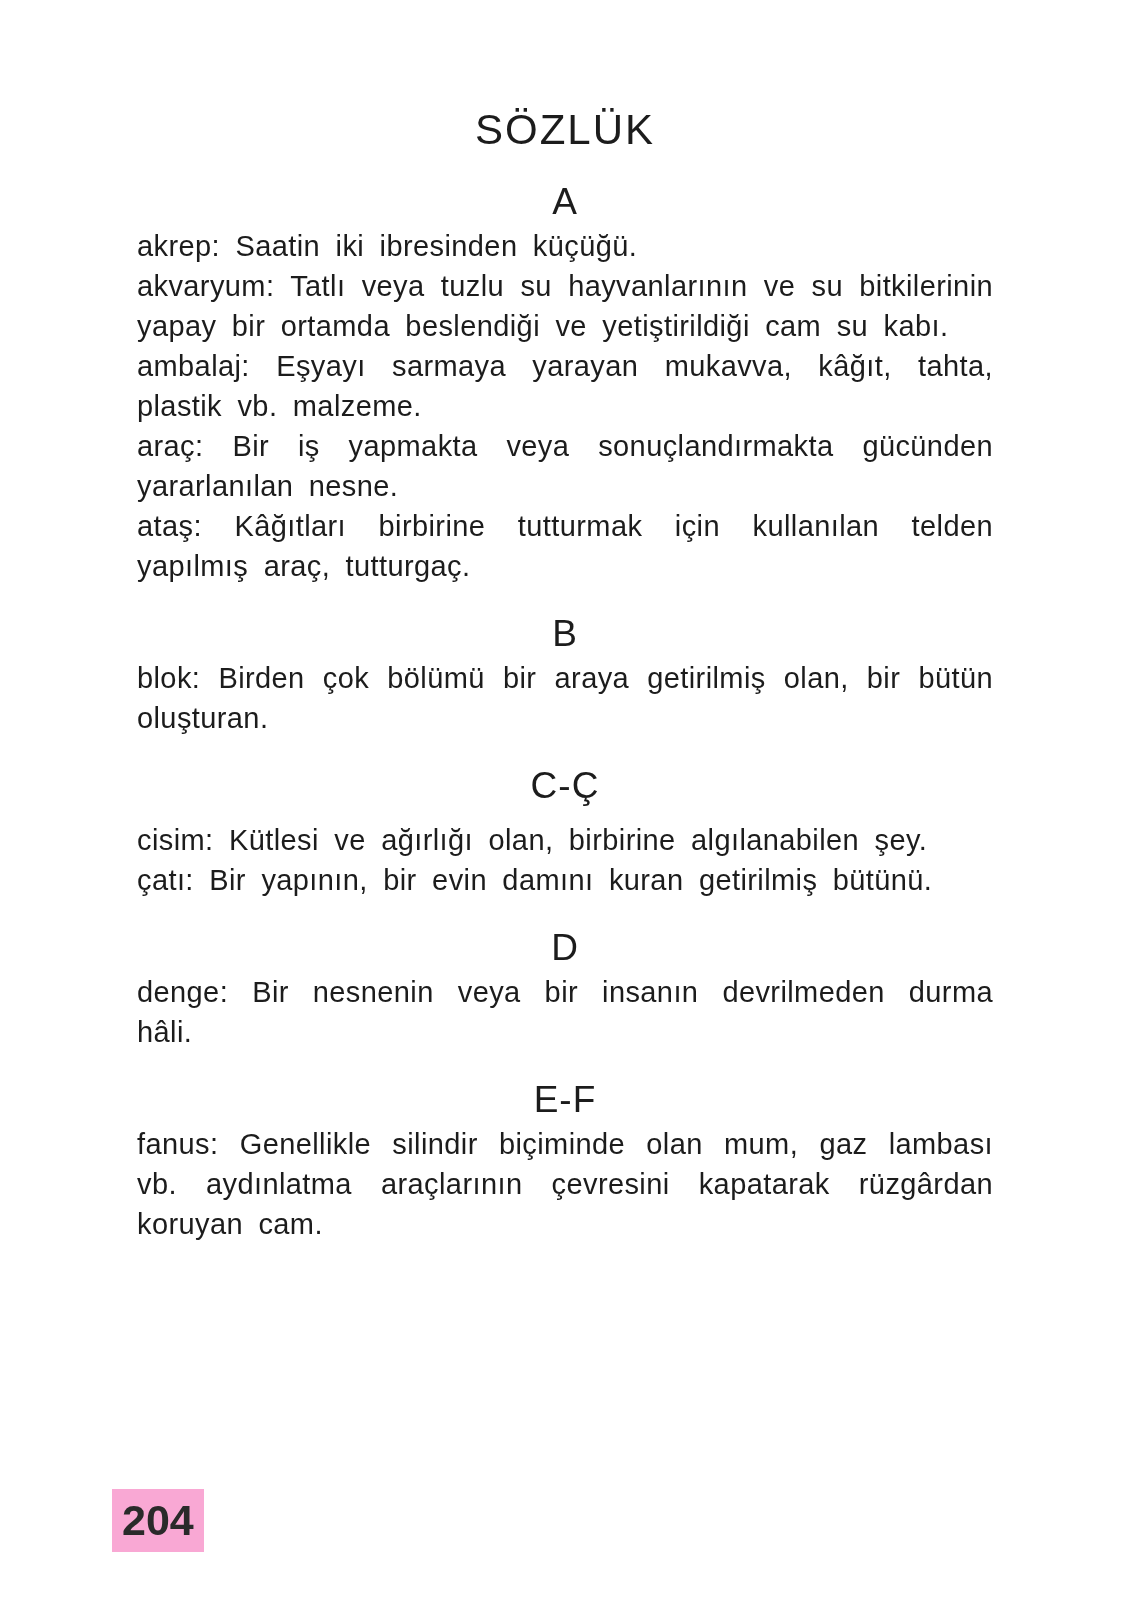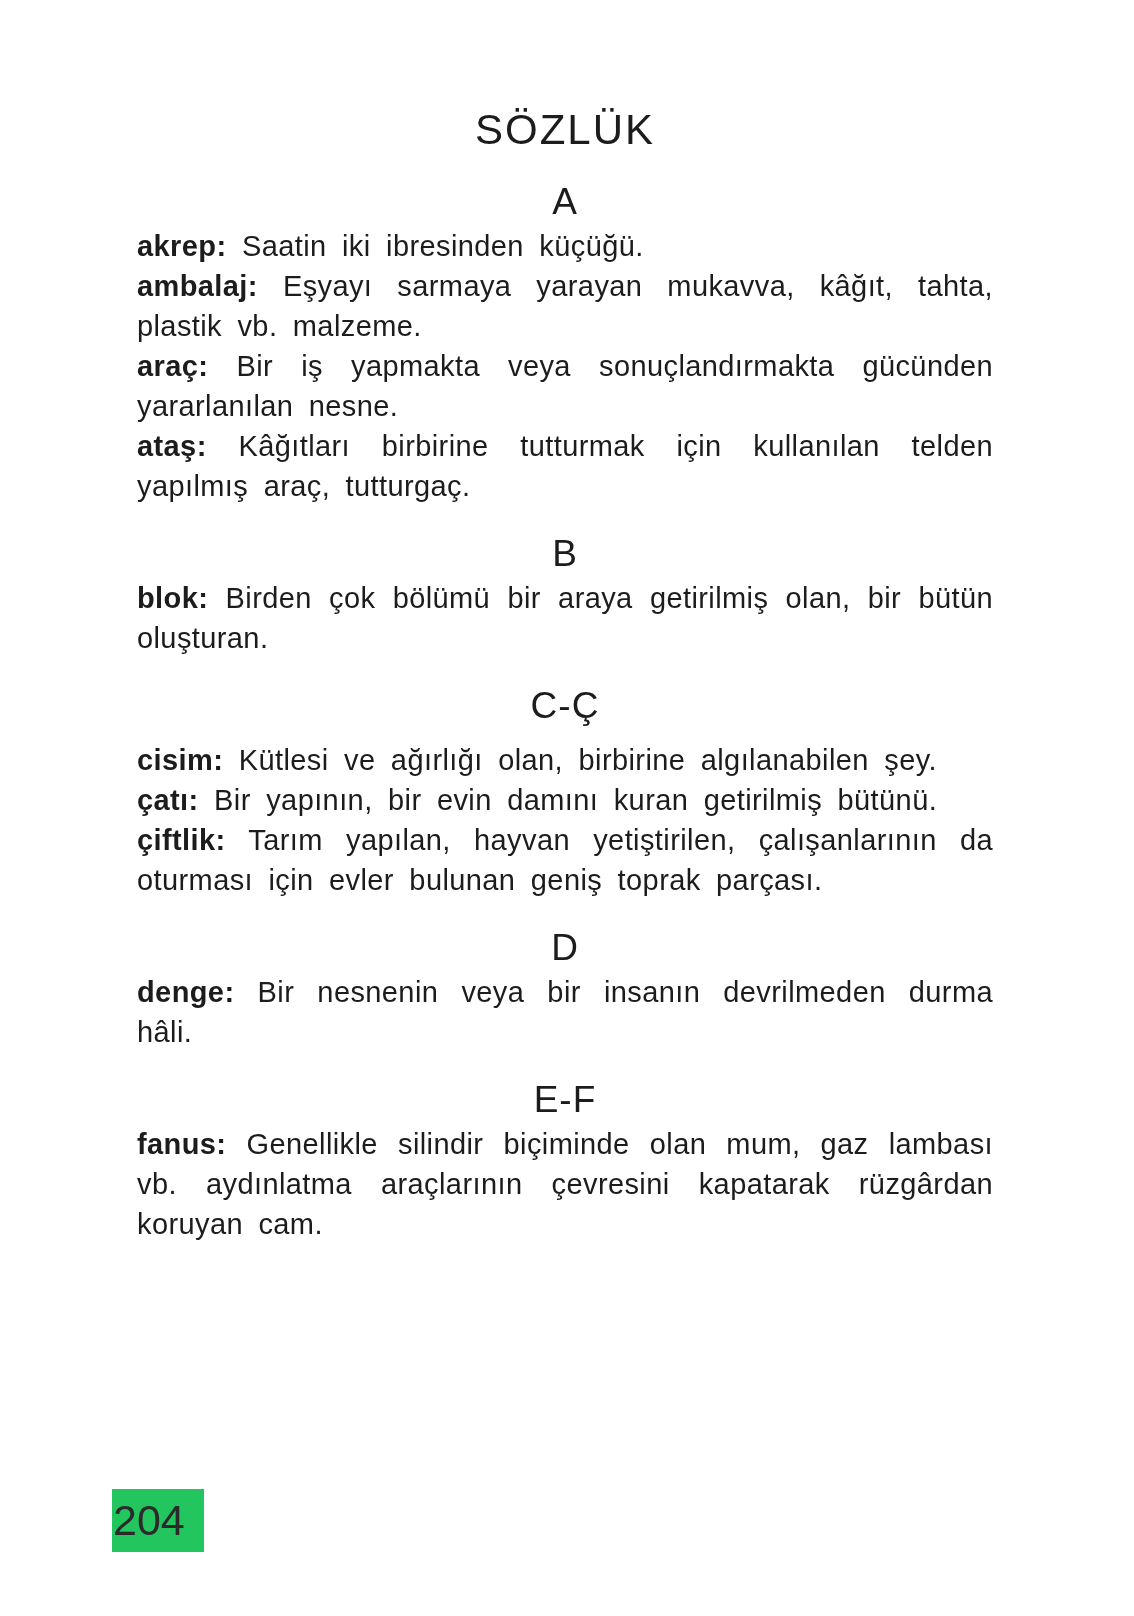--- a/index.html
+++ b/index.html
@@ -44,46 +44,47 @@
   .entry {
     margin: 0;
     font-size: 29px;
     line-height: 40px;
     letter-spacing: 0.4px;
     word-spacing: 7px;
     text-align: justify;
     text-align-last: left;
     color: #1c1c1c;
   }
-  .term { font-weight: 700; }
+  .term { font-weight: 400; }
   .page-number {
     position: absolute;
     left: 112px; top: 1489px;
     width: 92px; height: 63px;
-    background: #22c55e;
+    background: #f9a8d4;
     font-size: 43px;
     line-height: 63px;
-    padding-left: 1px;
+    padding-left: 10px;
     box-sizing: border-box;
     color: #2a2a2a;
-    font-weight: 400;
+    font-weight: 700;
   }
 </style>
 </head>
 <body>
 
 <div class="page">
   <div class="column">
     <h1 class="page-title">SÖZLÜK</h1>
     <div id="sections">
   <section class="dict-section">
     <h2 class="letter">A</h2>
     <div class="entries">
   <p class="entry"><b class="term">akrep:</b> <span class="def">Saatin iki ibresinden küçüğü.</span></p>
 
+  <p class="entry"><b class="term">akvaryum:</b> <span class="def">Tatlı veya tuzlu su hayvanlarının ve su bitkilerinin yapay bir ortamda beslendiği ve yetiştirildiği cam su kabı.</span></p>
 
   <p class="entry"><b class="term">ambalaj:</b> <span class="def">Eşyayı sarmaya yarayan mukavva, kâğıt, tahta, plastik vb. malzeme.</span></p>
 
   <p class="entry"><b class="term">araç:</b> <span class="def">Bir iş yapmakta veya sonuçlandırmakta gücünden yararlanılan nesne.</span></p>
 
   <p class="entry"><b class="term">ataş:</b> <span class="def">Kâğıtları birbirine tutturmak için kullanılan telden yapılmış araç, tutturgaç.</span></p>
 </div>
   </section>
 
   <section class="dict-section">
@@ -93,21 +94,20 @@
 </div>
   </section>
 
   <section class="dict-section">
     <h2 class="letter">C-Ç</h2>
     <div class="entries">
   <p class="entry"><b class="term">cisim:</b> <span class="def">Kütlesi ve ağırlığı olan, birbirine algılanabilen şey.</span></p>
 
   <p class="entry"><b class="term">çatı:</b> <span class="def">Bir yapının, bir evin damını kuran getirilmiş bütünü.</span></p>
 
-  <p class="entry"><b class="term">çiftlik:</b> <span class="def">Tarım yapılan, hayvan yetiştirilen, çalışanlarının da oturması için evler bulunan geniş toprak parçası.</span></p>
 
 </div>
   </section>
 
   <section class="dict-section">
     <h2 class="letter">D</h2>
     <div class="entries">
   <p class="entry"><b class="term">denge:</b> <span class="def">Bir nesnenin veya bir insanın devrilmeden durma hâli.</span></p>
 </div>
   </section>

